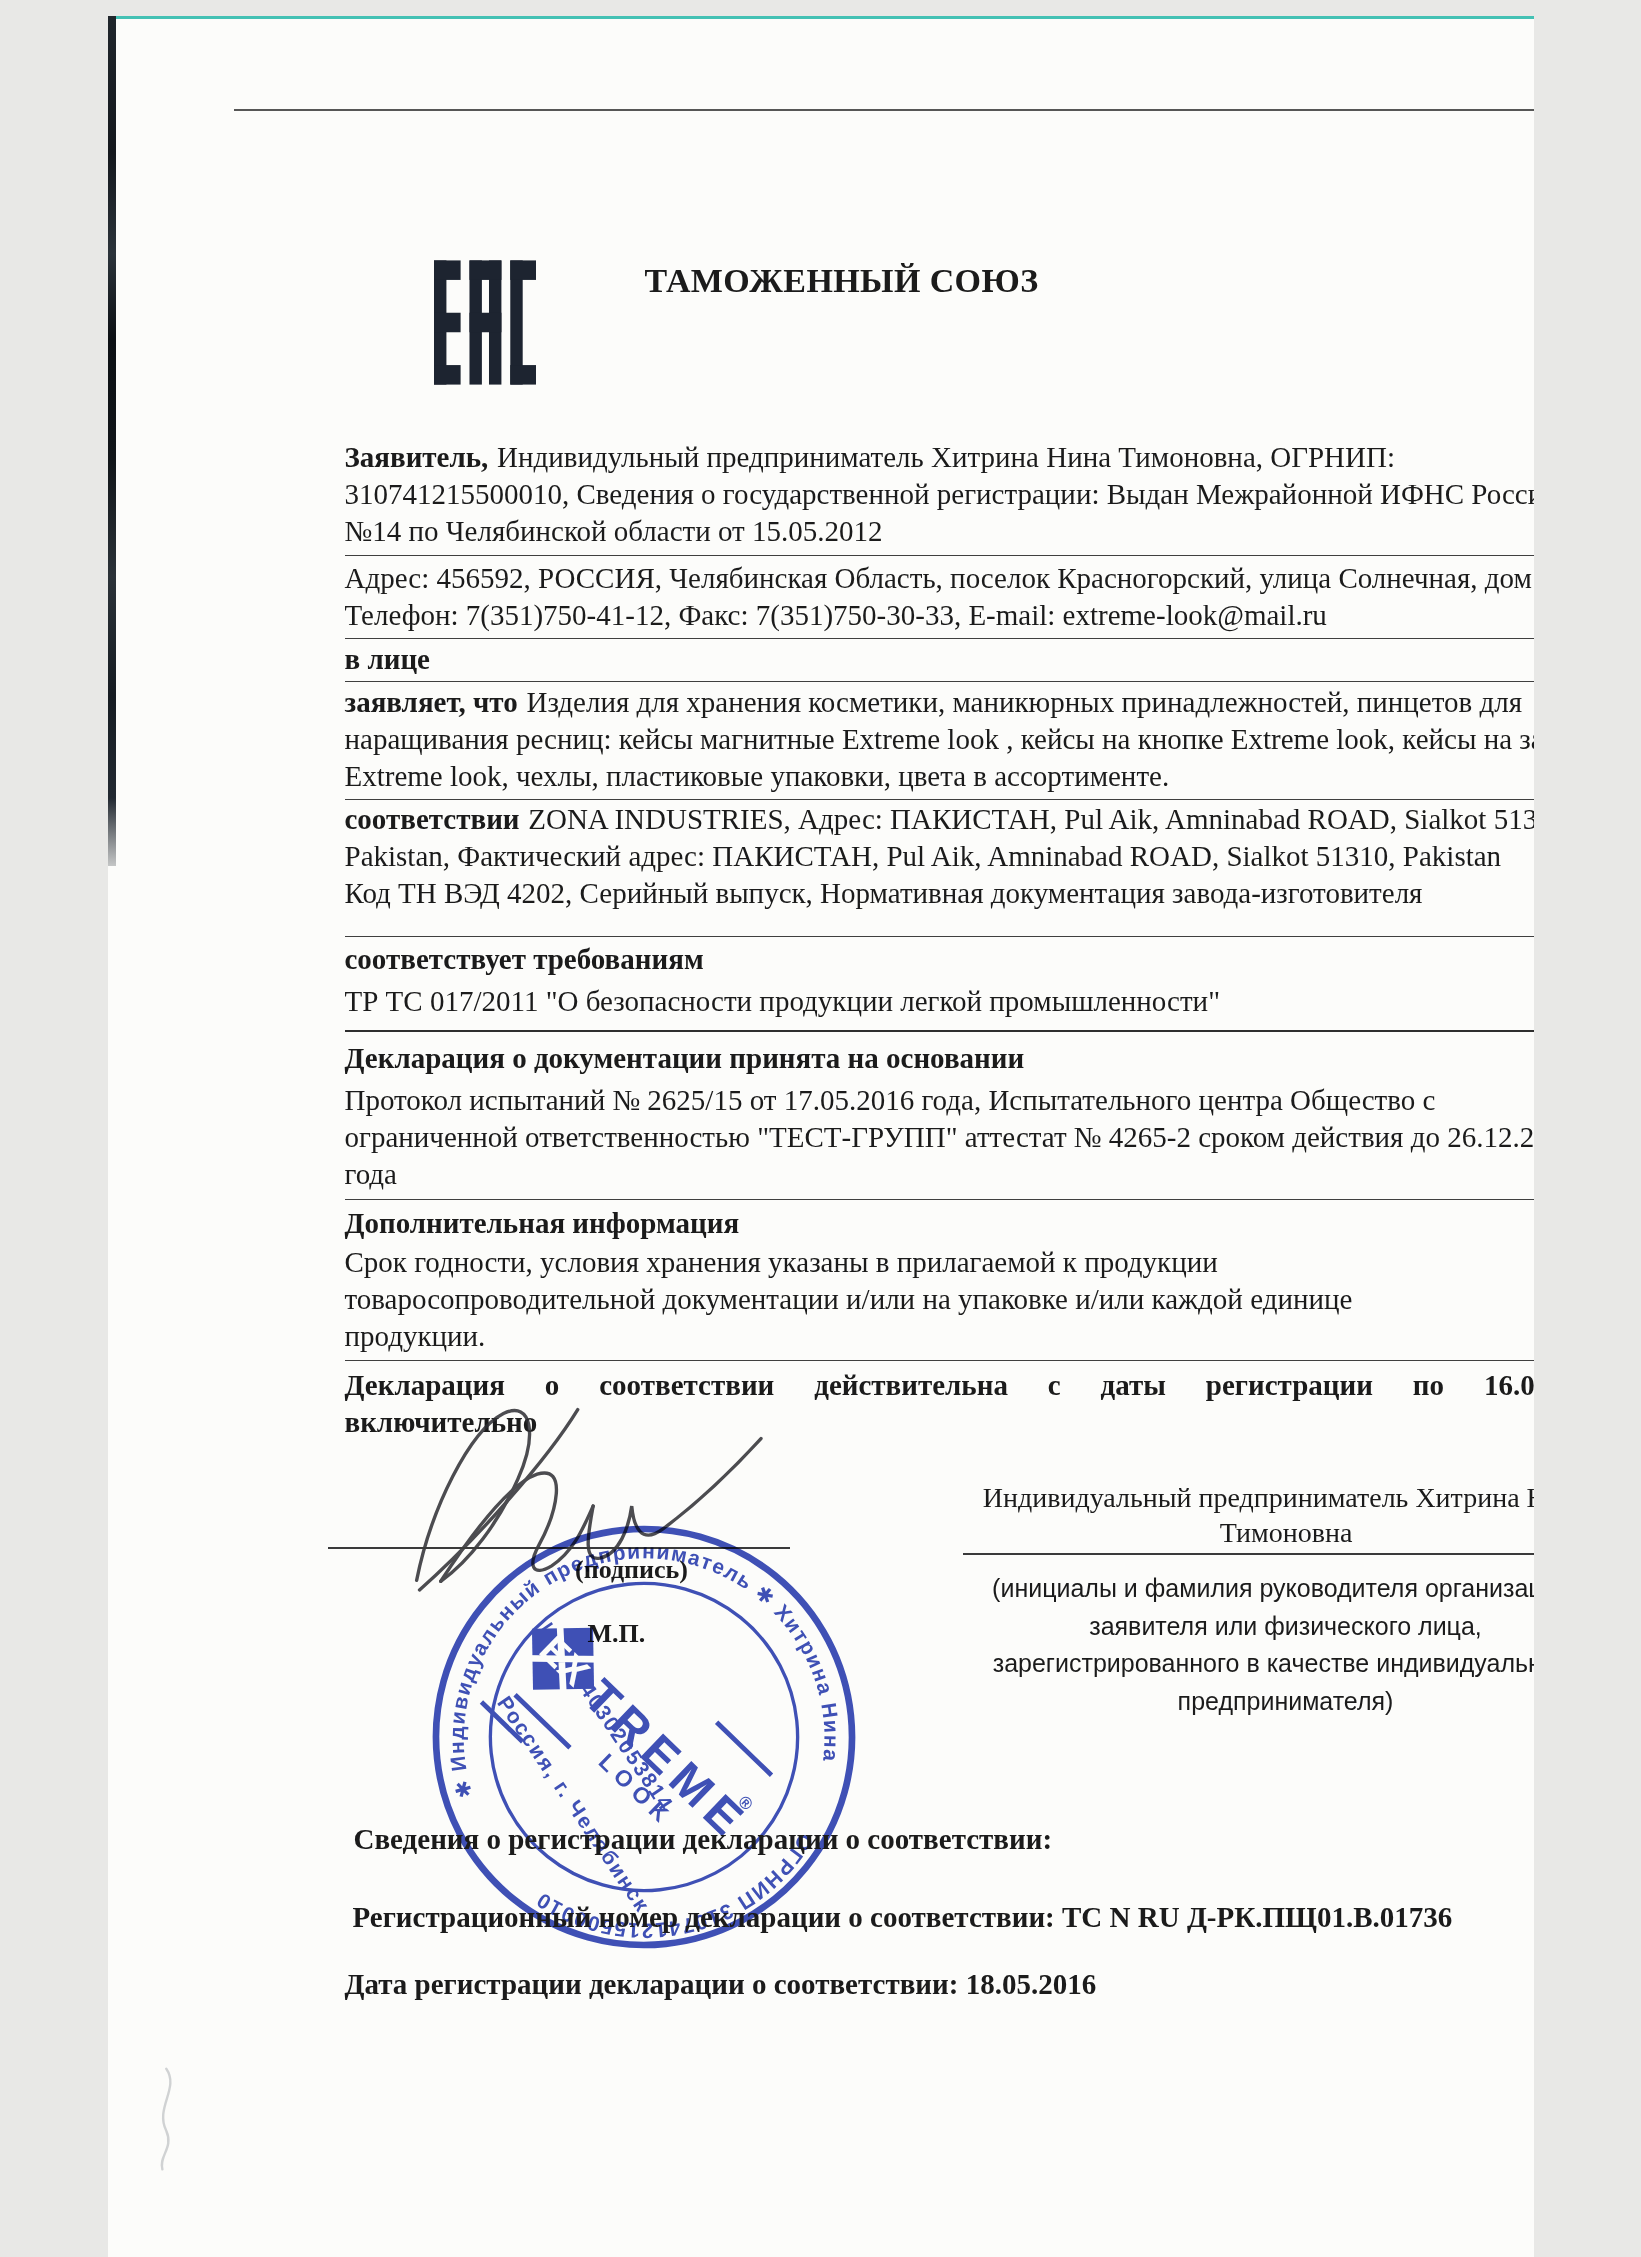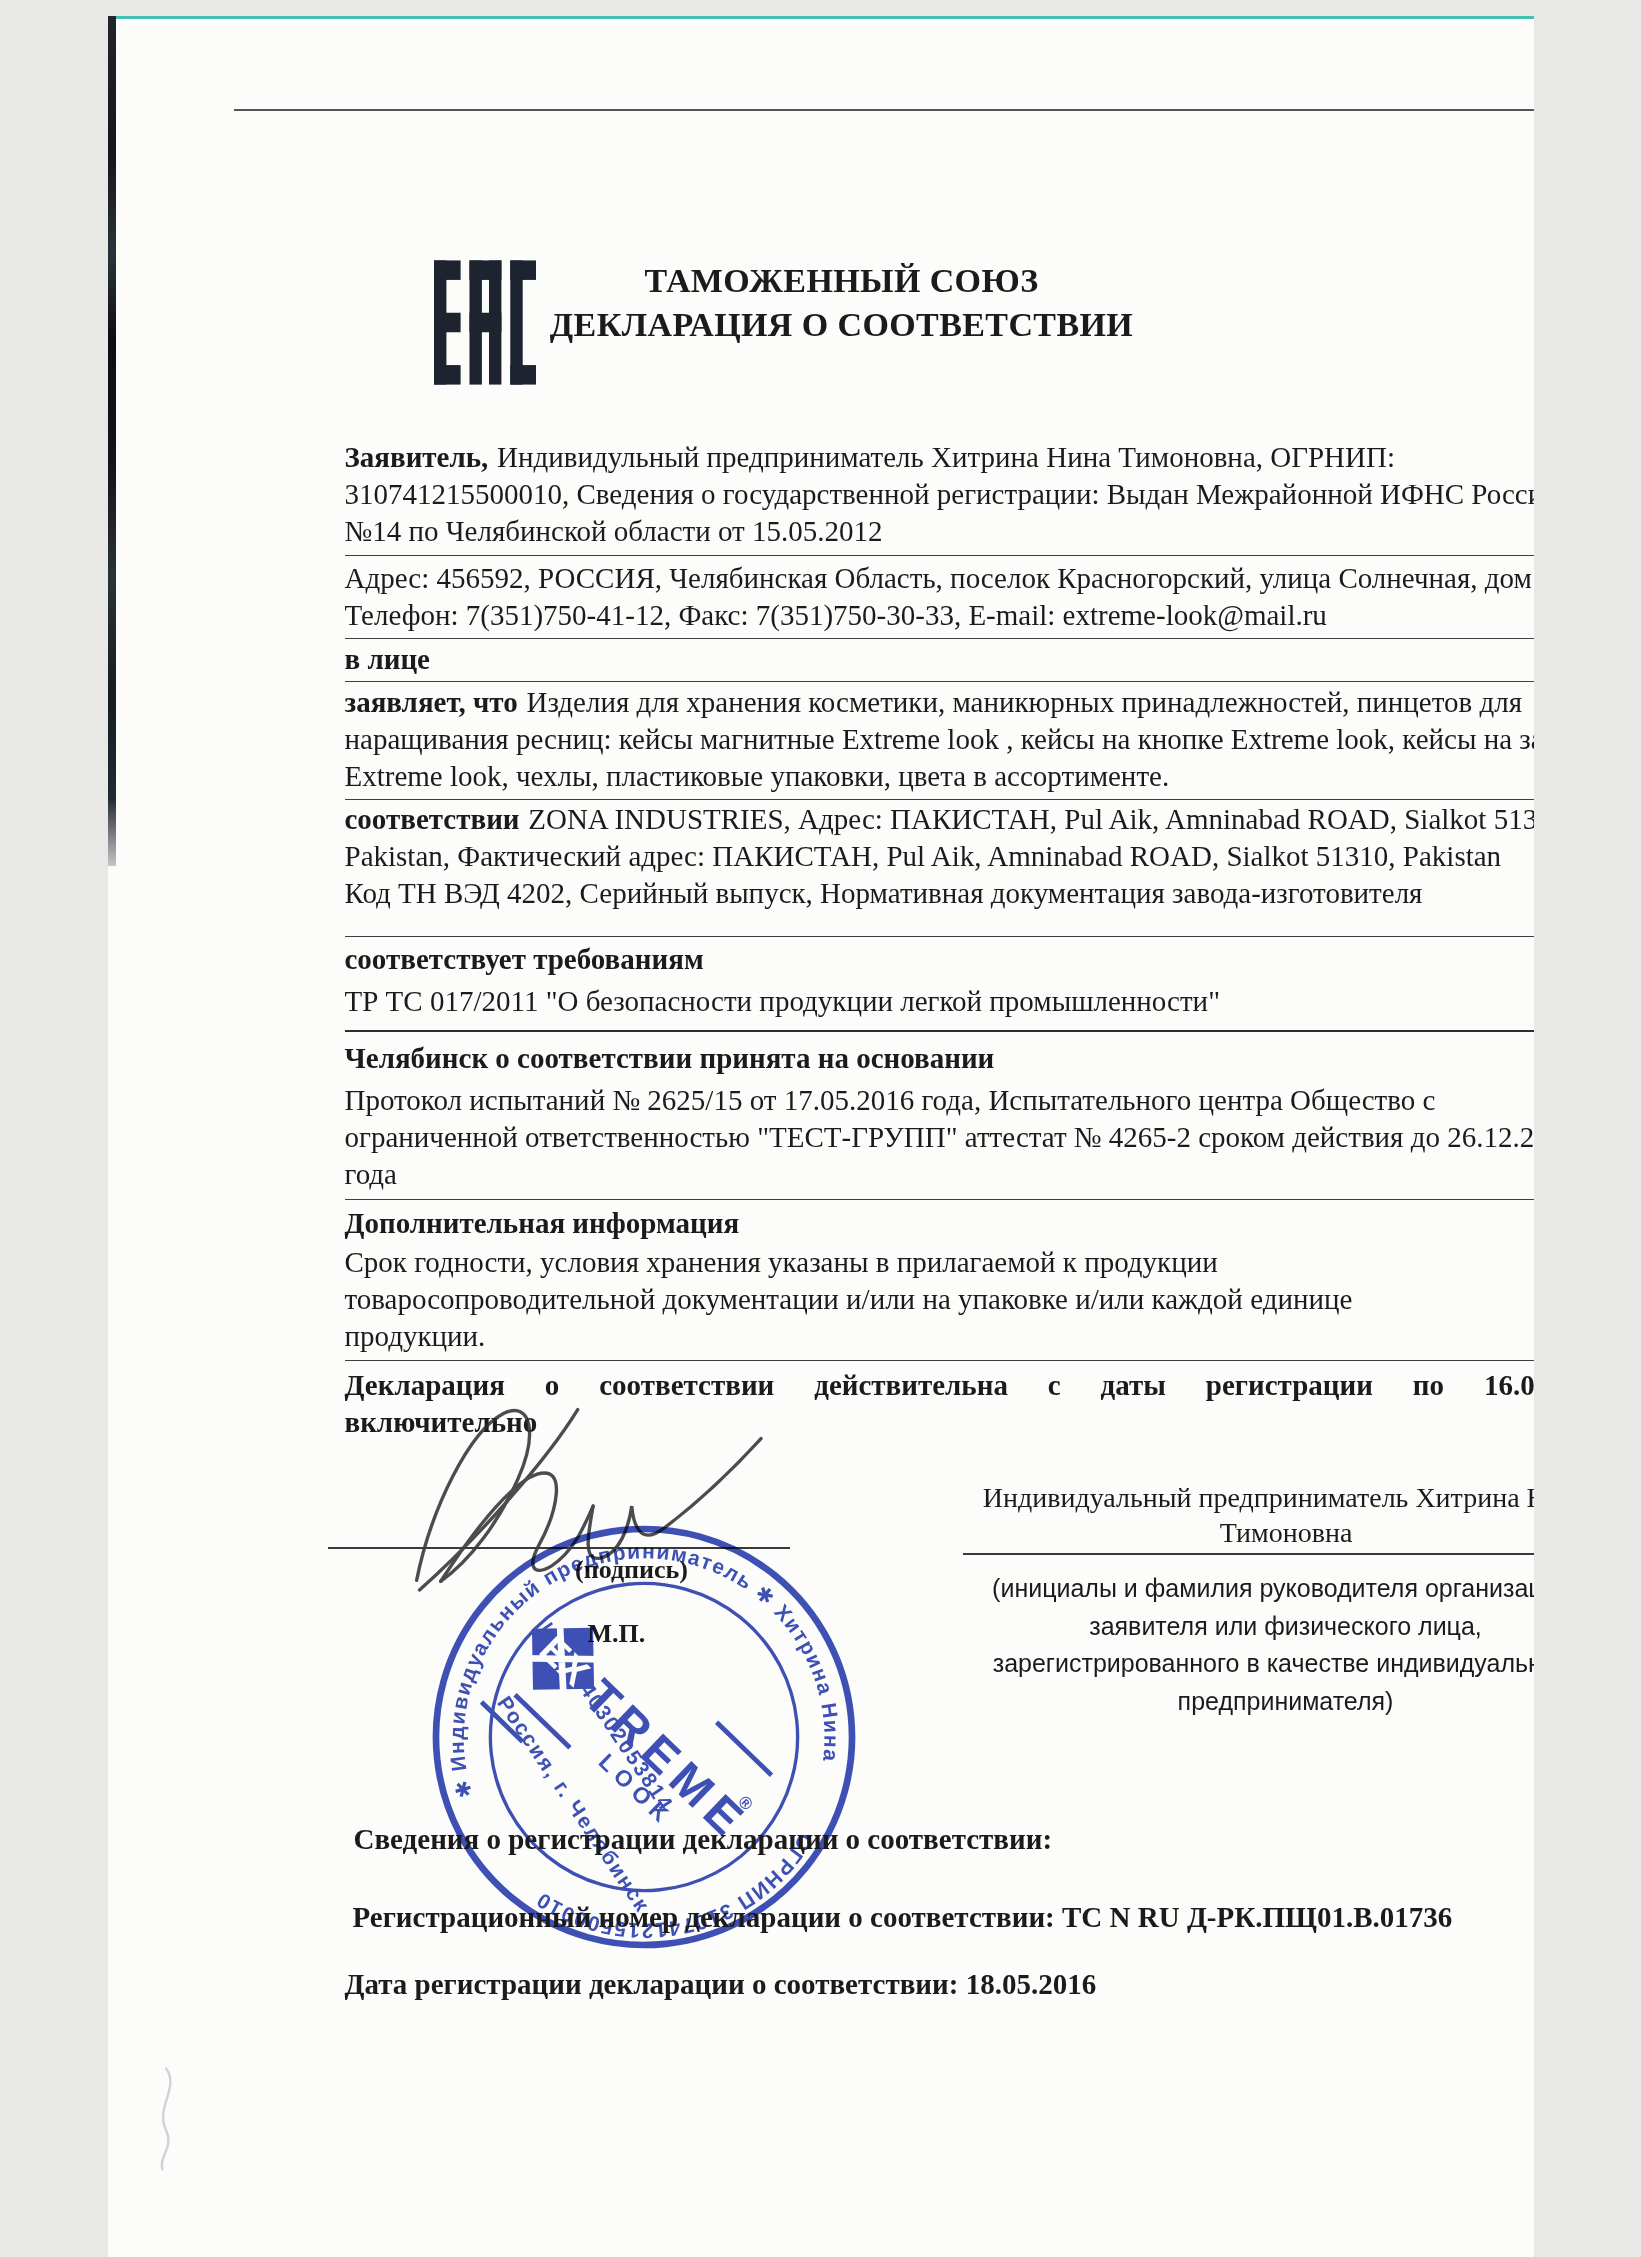--- a/index.html
+++ b/index.html
@@ -96,21 +96,20 @@
       <rect x="40" y="0" width="36" height="22"></rect>
       <rect x="40" y="59" width="36" height="22"></rect>
       <rect x="86" y="0" width="14" height="140"></rect>
       <rect x="86" y="0" width="29" height="22"></rect>
       <rect x="86" y="118" width="29" height="22"></rect>
     </g>
   </svg>
 
   <div class="title-block">
     <div>ТАМОЖЕННЫЙ СОЮЗ</div>
-    <div>ДЕКЛАРАЦИЯ О СООТВЕТСТВИИ</div>
   </div>
 
   <div class="body">
 
     <div class="sec-applicant bb">
       <p><b class="lead">Заявитель,</b><span>Индивидульный предприниматель Хитрина Нина Тимоновна, ОГРНИП: 310741215500010, Сведения о государственной регистрации: Выдан Межрайонной ИФНС России №14 по Челябинской области от 15.05.2012</span></p>
     </div>
 
     <div class="sec-address bb">
       <p>Адрес: 456592, РОССИЯ, Челябинская Область, поселок Красногорский, улица Солнечная, дом 29, Телефон: 7(351)750-41-12, Факс: 7(351)750-30-33, E-mail: extreme-look@mail.ru</p>
@@ -134,21 +133,21 @@
 
     <div class="sec-complies-h">
       <p>соответствует требованиям</p>
     </div>
 
     <div class="sec-trtc bb3">
       <p>ТР ТС 017/2011 "О безопасности продукции легкой промышленности"</p>
     </div>
 
     <div class="sec-basis-h">
-      <p>Челябинск о соответствии принята на основании</p>
+      <p>Декларация о документации принята на основании</p>
     </div>
 
     <div class="sec-basis bb">
       <p>Протокол испытаний № 2625/15 от 17.05.2016 года, Испытательного центра Общество с ограниченной ответственностью "ТЕСТ-ГРУПП" аттестат № 4265-2 сроком действия до 26.12.2017 года</p>
     </div>
 
     <div class="sec-add-h">
       <p>Дополнительная информация</p>
     </div>
 

